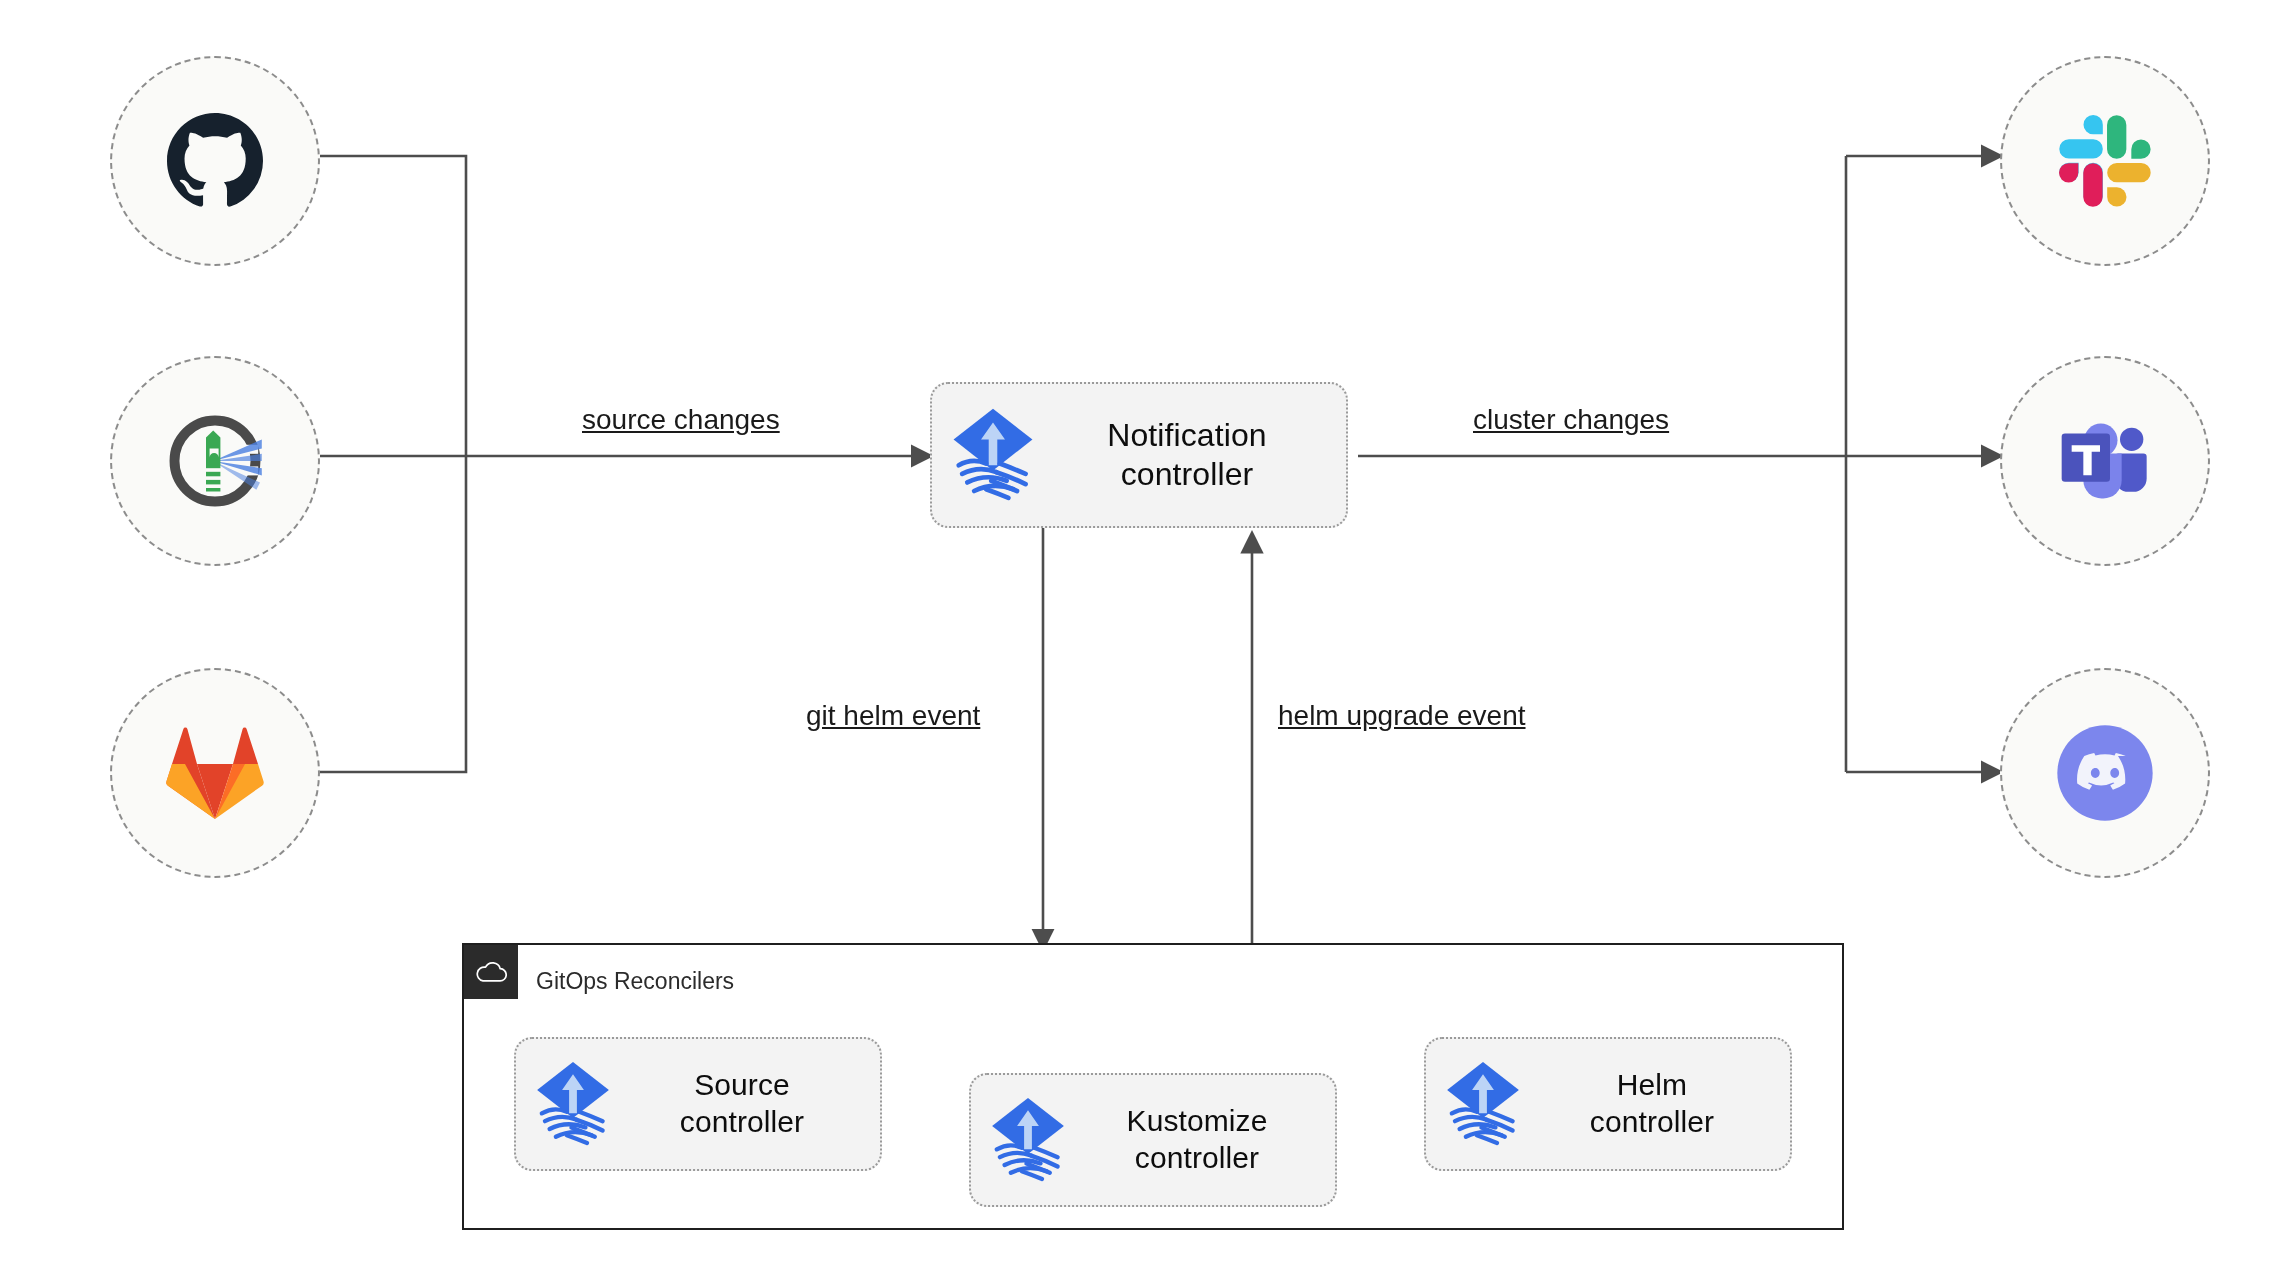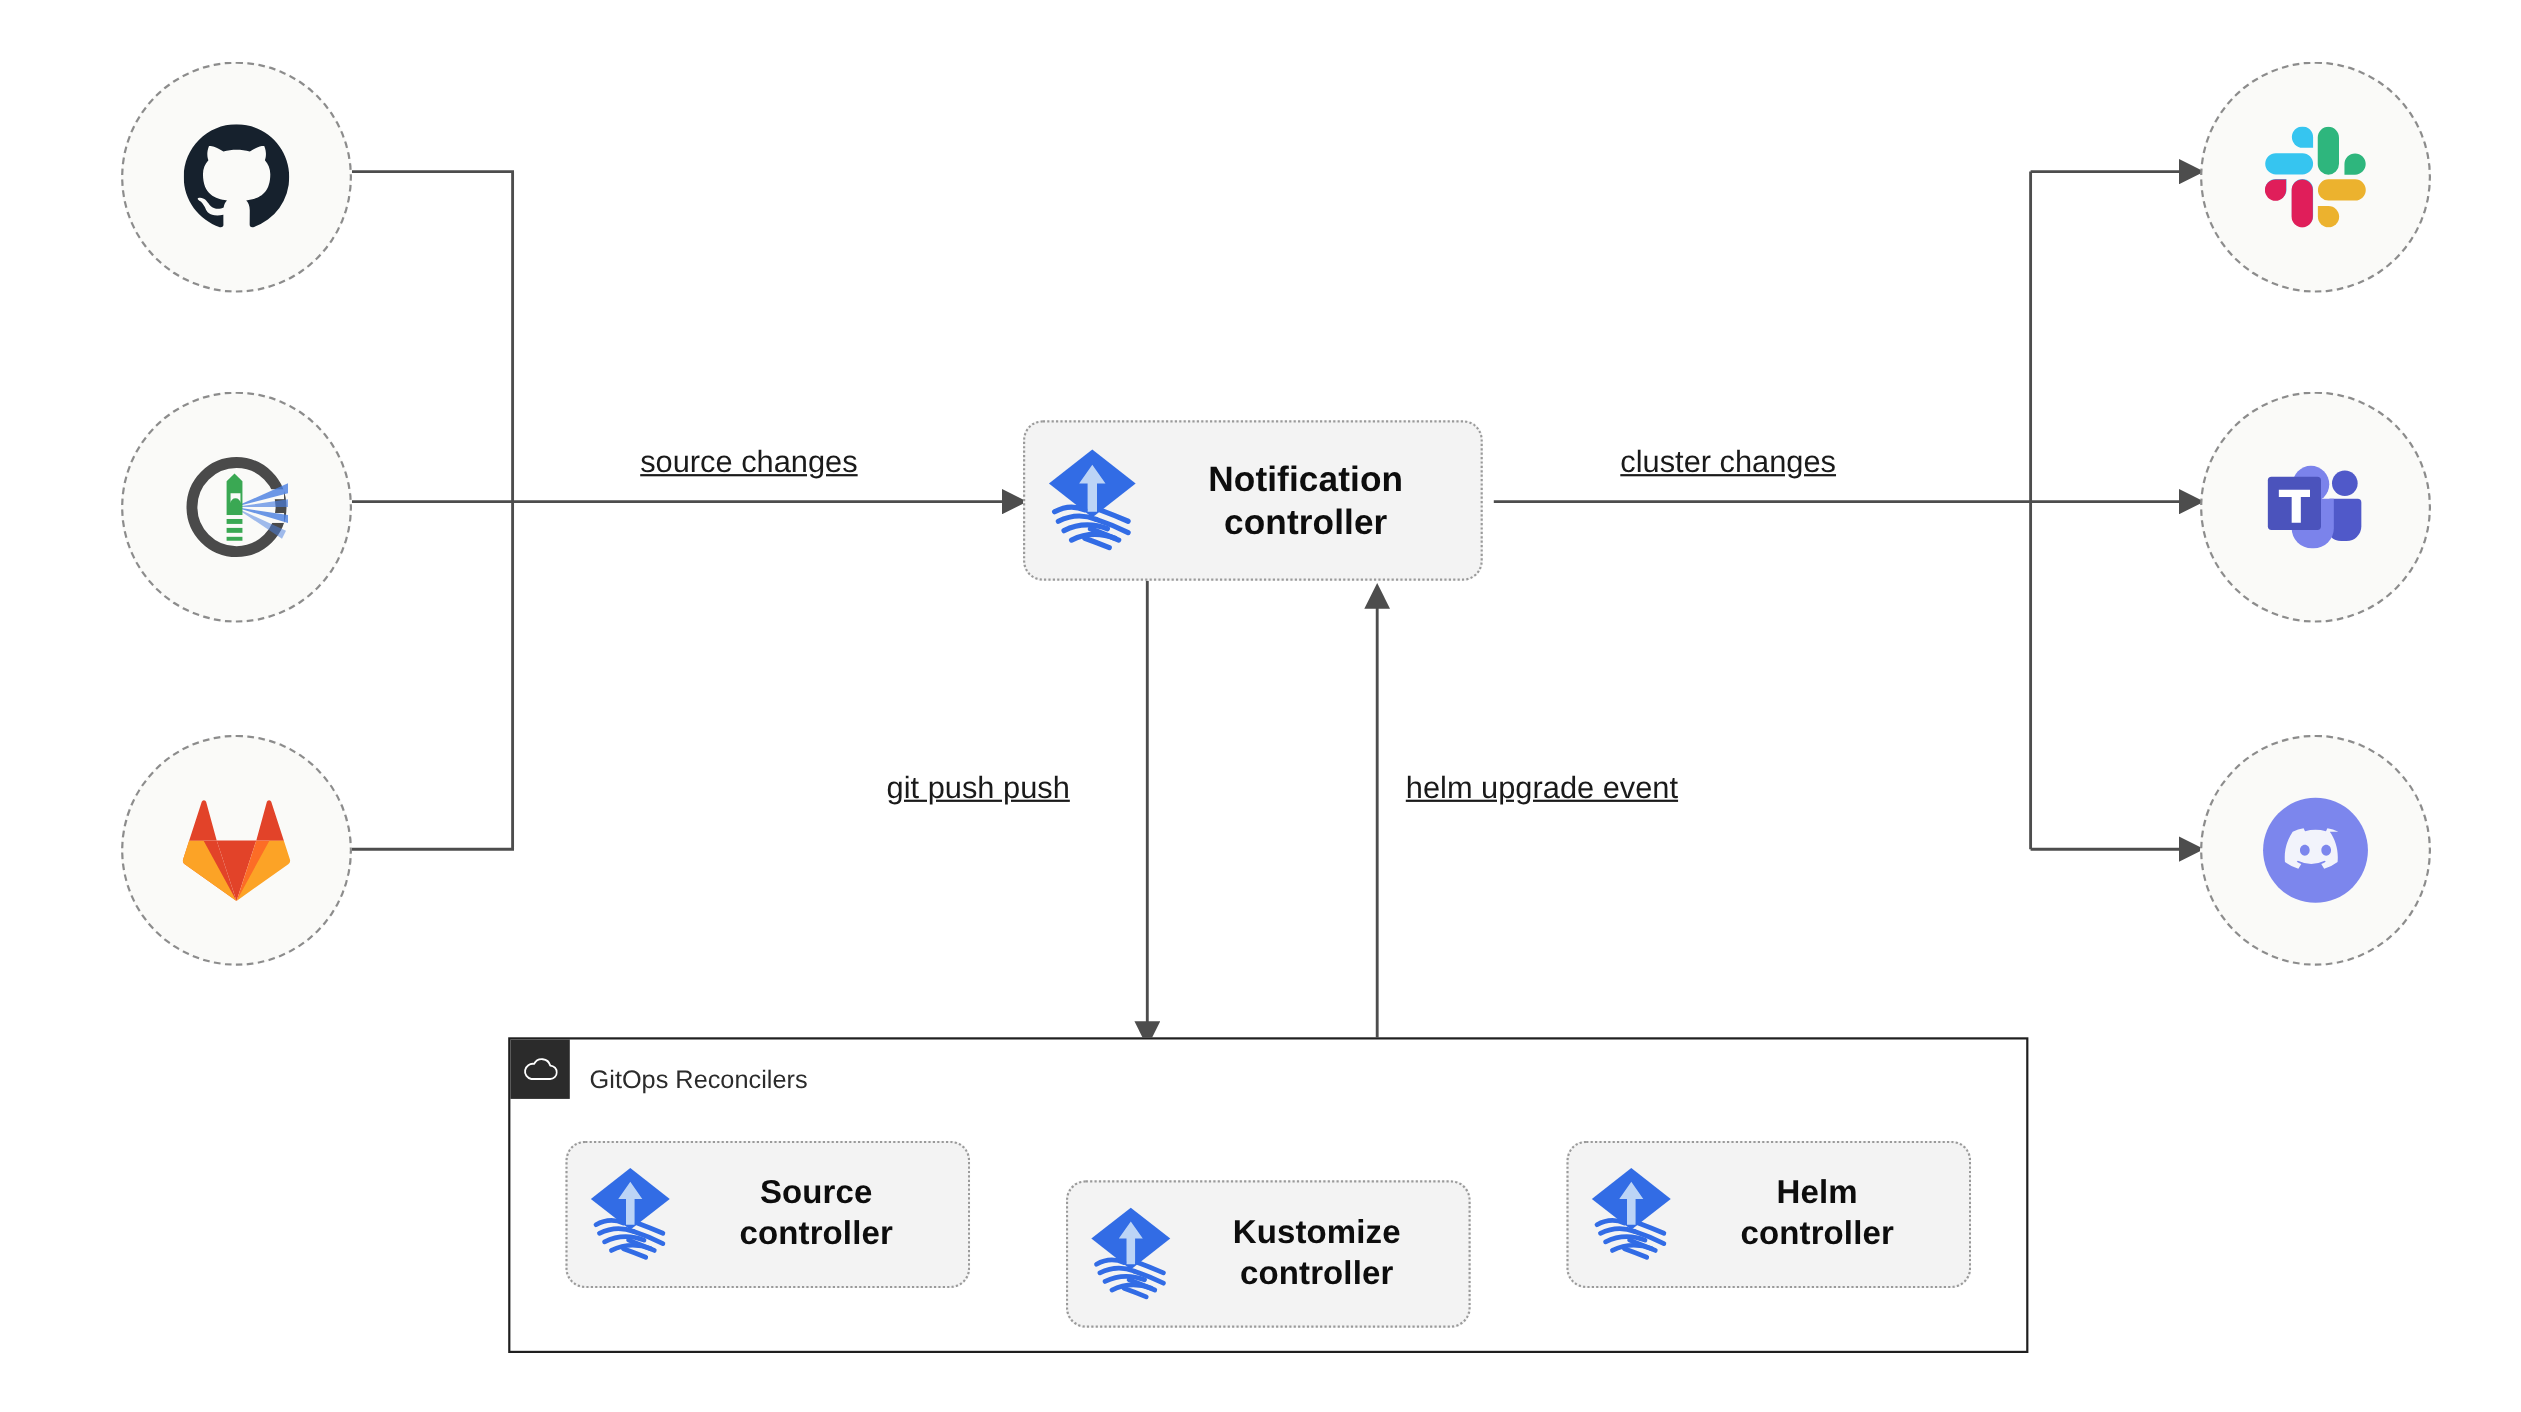--- a/index.html
+++ b/index.html
@@ -49,21 +49,20 @@
     position: absolute;
     box-sizing: border-box;
     border: 2.5px dotted #9a9a9a;
     border-radius: 18px;
     background: #f3f3f3;
     display: flex;
     flex-direction: row;
     align-items: center;
     padding: 0 18px;
     gap: 18px;
-    font-weight: bold;
   }
   .ctrl-box .flux-logo {
     flex: 0 0 auto;
     line-height: 0;
   }
   .ctrl-box .ctrl-label {
     flex: 1 1 auto;
     text-align: center;
     font-size: 30px;
     line-height: 1.22;
@@ -359,17 +358,17 @@
       </svg>
     </span>
     <span class="ctrl-label">Helm
 controller</span>
   </div>
 
   <div class="edge-label" style="left:576px; top:404px;">source changes</div>
 
   <div class="edge-label" style="left:1467px; top:404px;">cluster changes</div>
 
-  <div class="edge-label" style="left:800px; top:700px;">git push push</div>
+  <div class="edge-label" style="left:800px; top:700px;">git helm event</div>
 
   <div class="edge-label" style="left:1272px; top:700px;text-align:right;">helm upgrade event</div>
 
 </div>
 
 </body></html>

